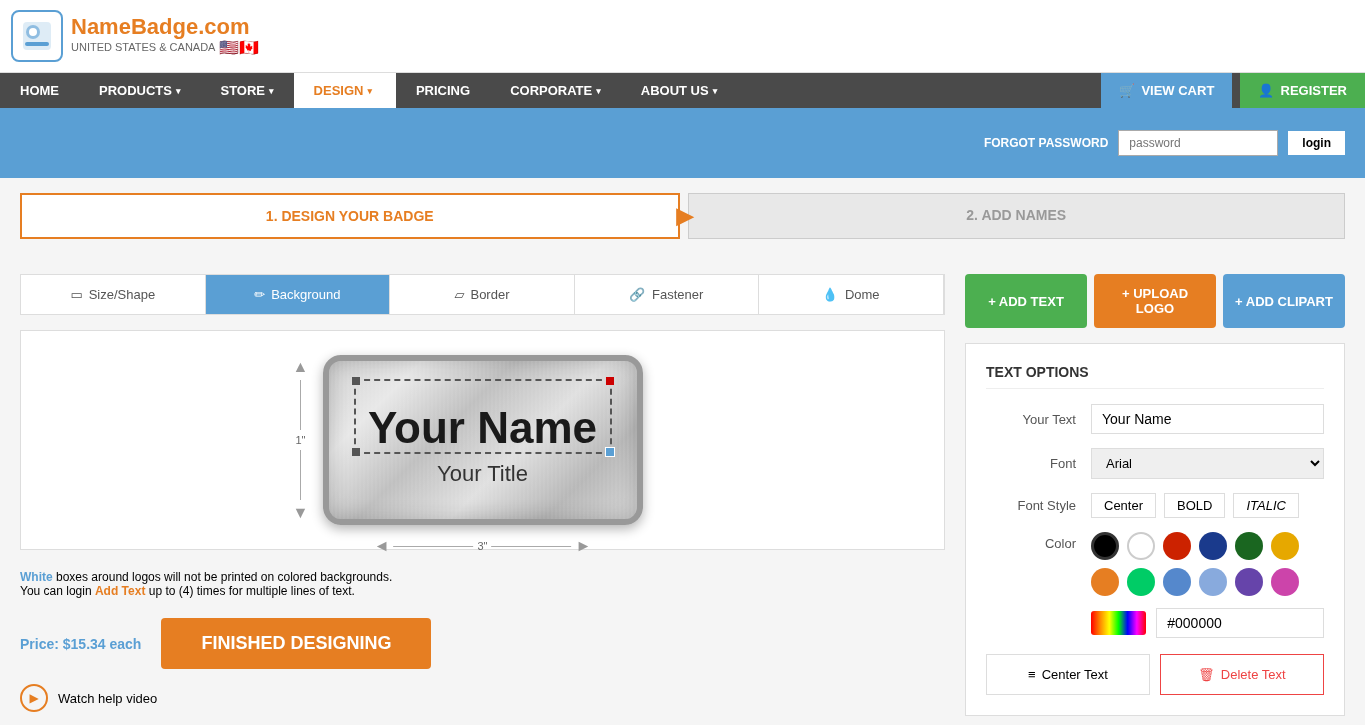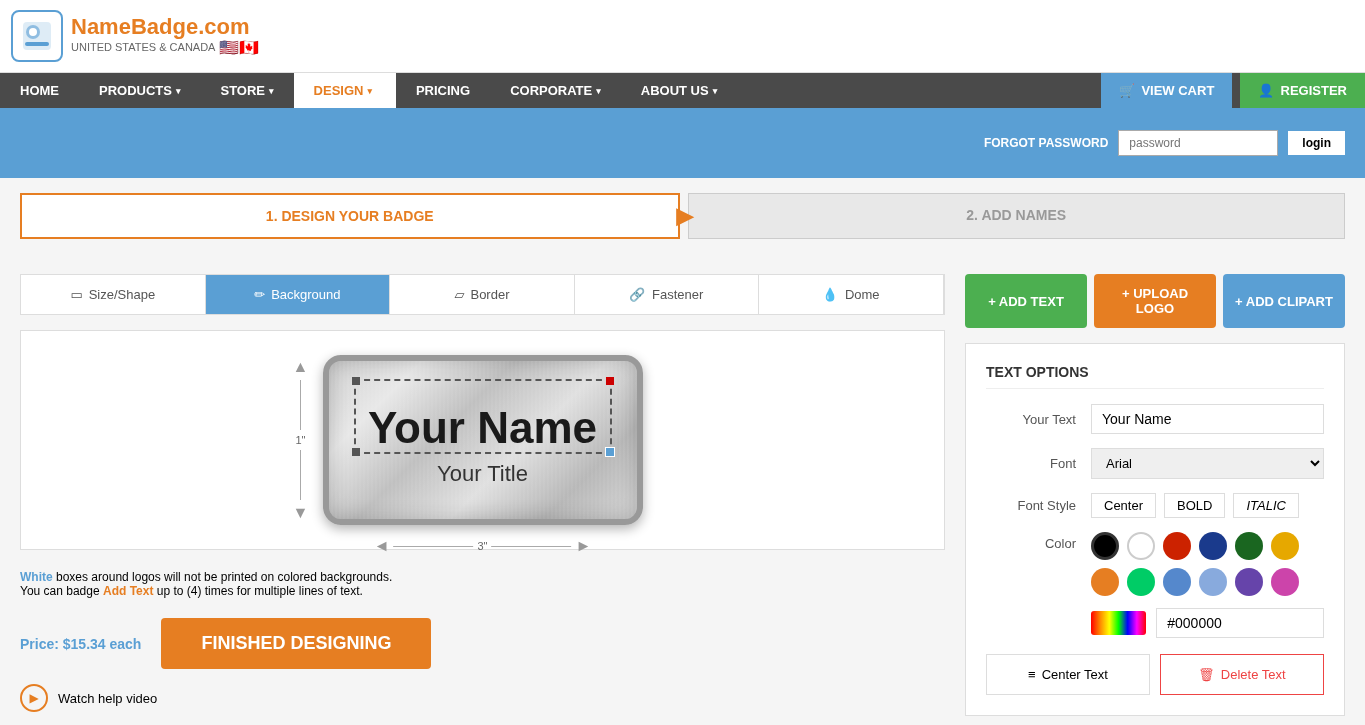--- a/index.html
+++ b/index.html
@@ -239,21 +239,21 @@
         </div>
       </div>
     </div>
 
     <div class="notes" style="margin-top:20px;">
       <p>
         <span class="white">White</span>
         <span> boxes around logos will not be printed on colored backgrounds.</span>
       </p>
       <p>
-        <span>You can badge </span>
+        <span>You can login </span>
         <span class="add-text">Add Text</span>
         <span> up to (4) times for multiple lines of text.</span>
       </p>
     </div>
 
     <div class="price-row">
       <span class="price-label">Price: $15.34 each</span>
       <button class="finished-btn">FINISHED DESIGNING</button>
     </div>
 

